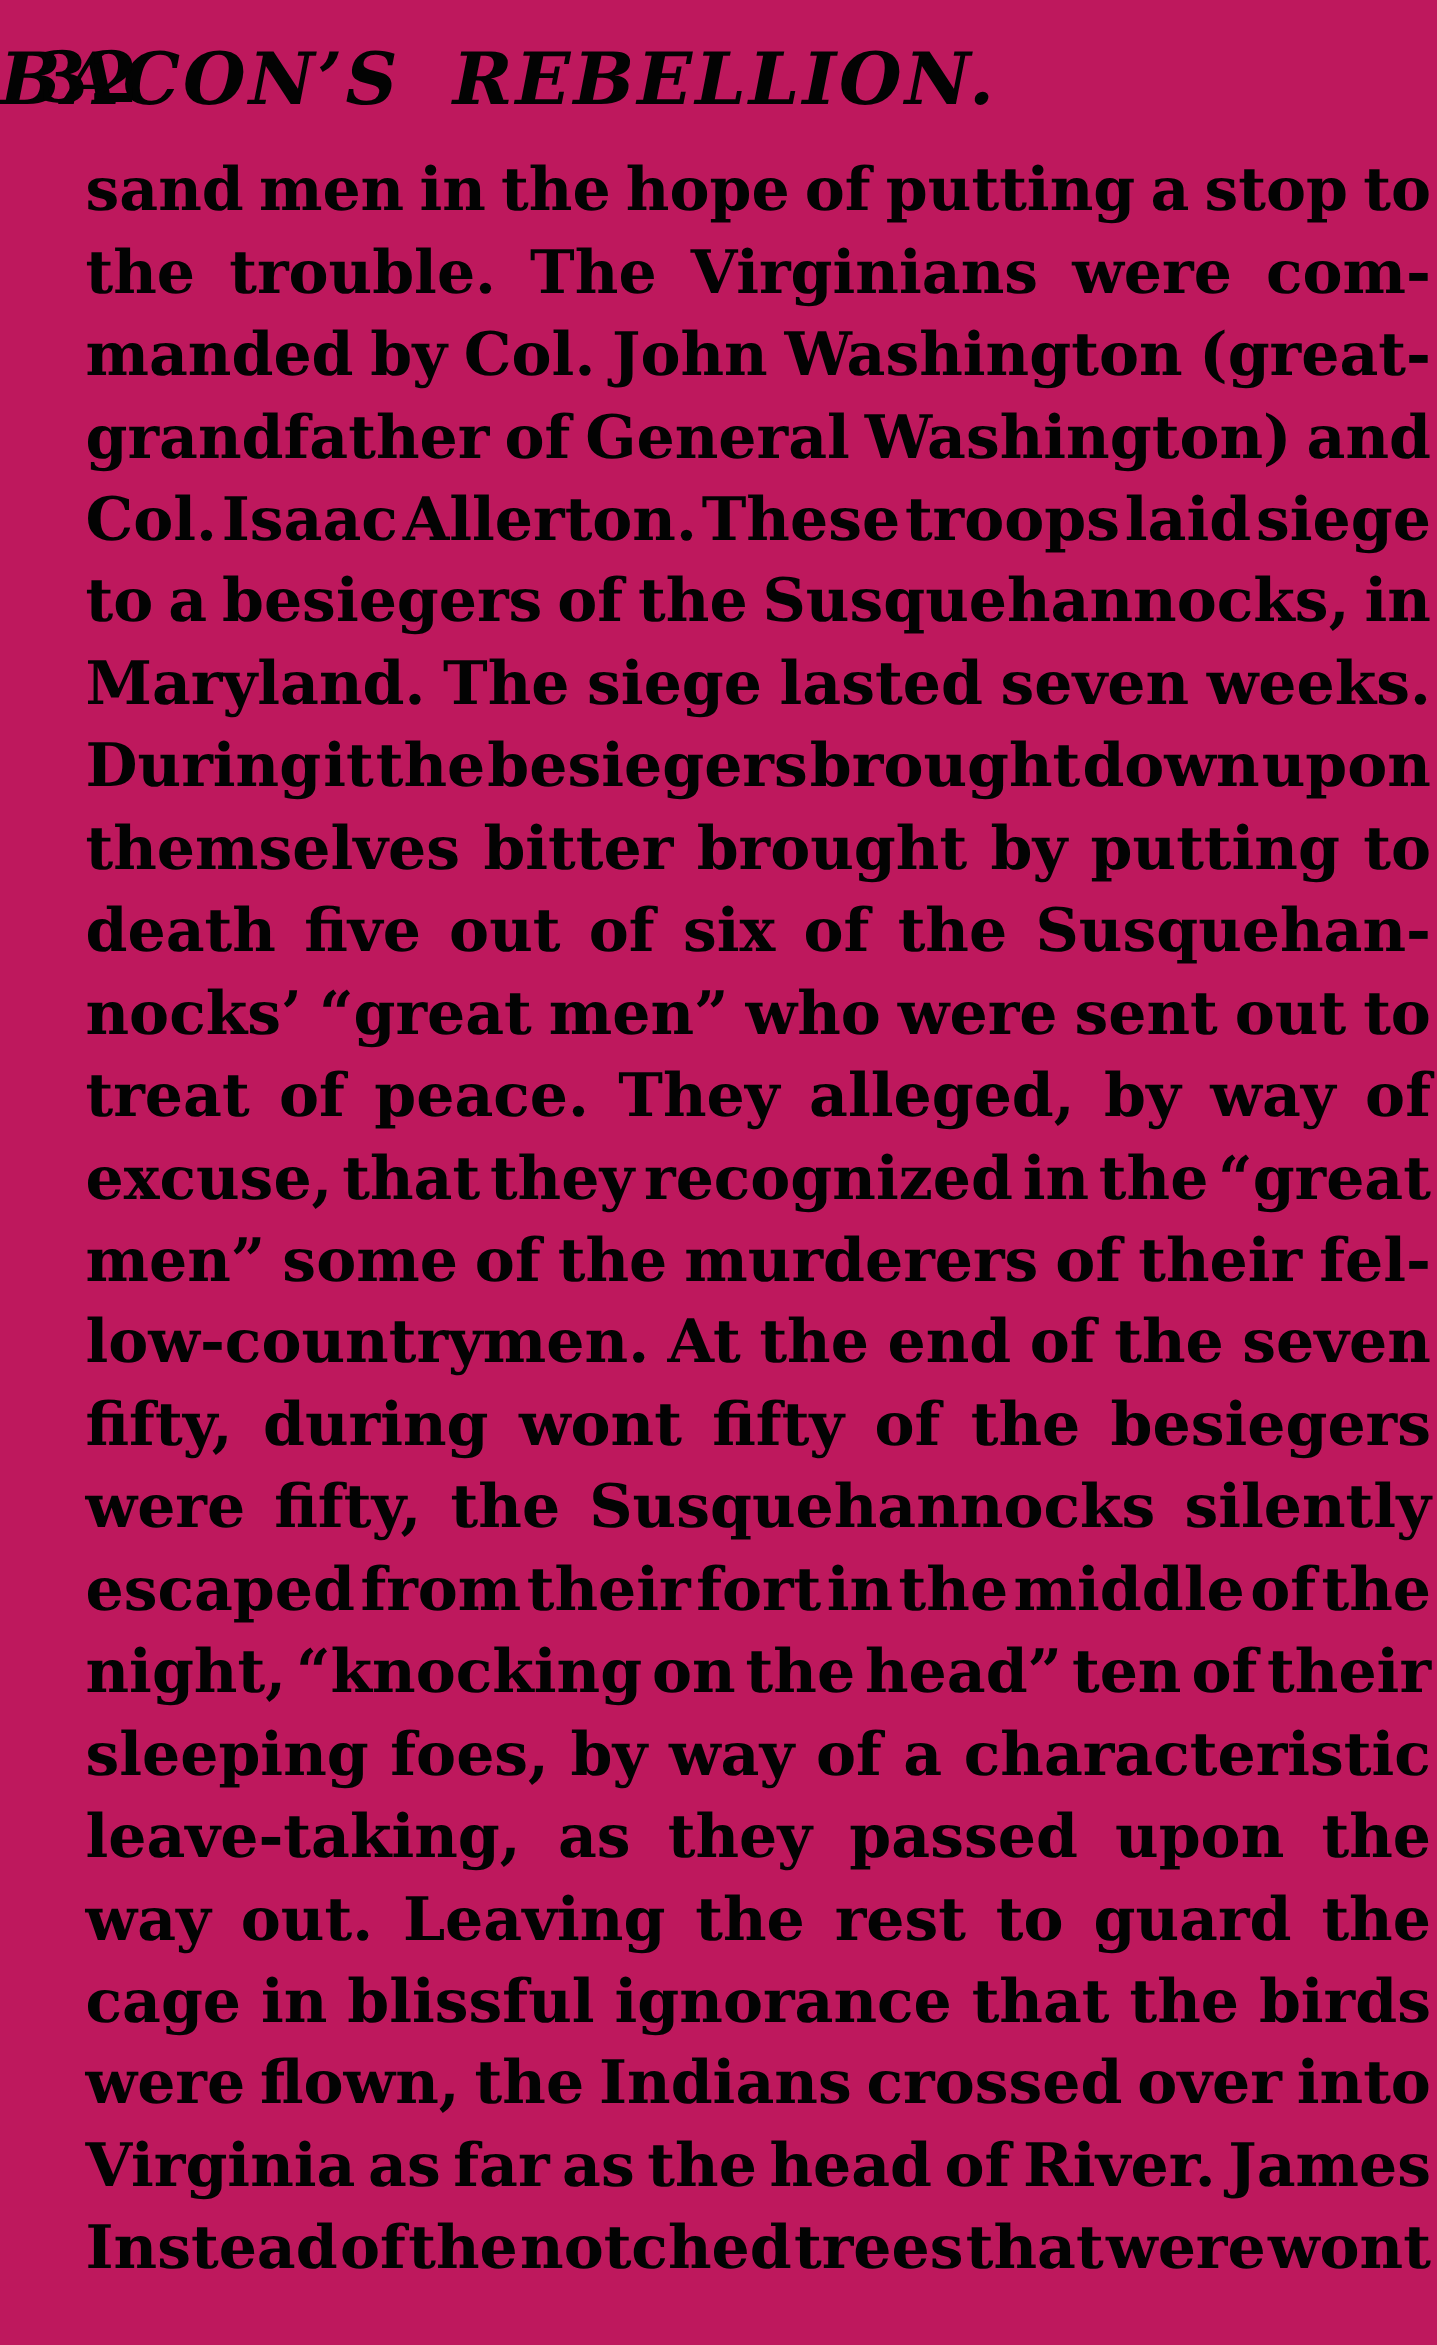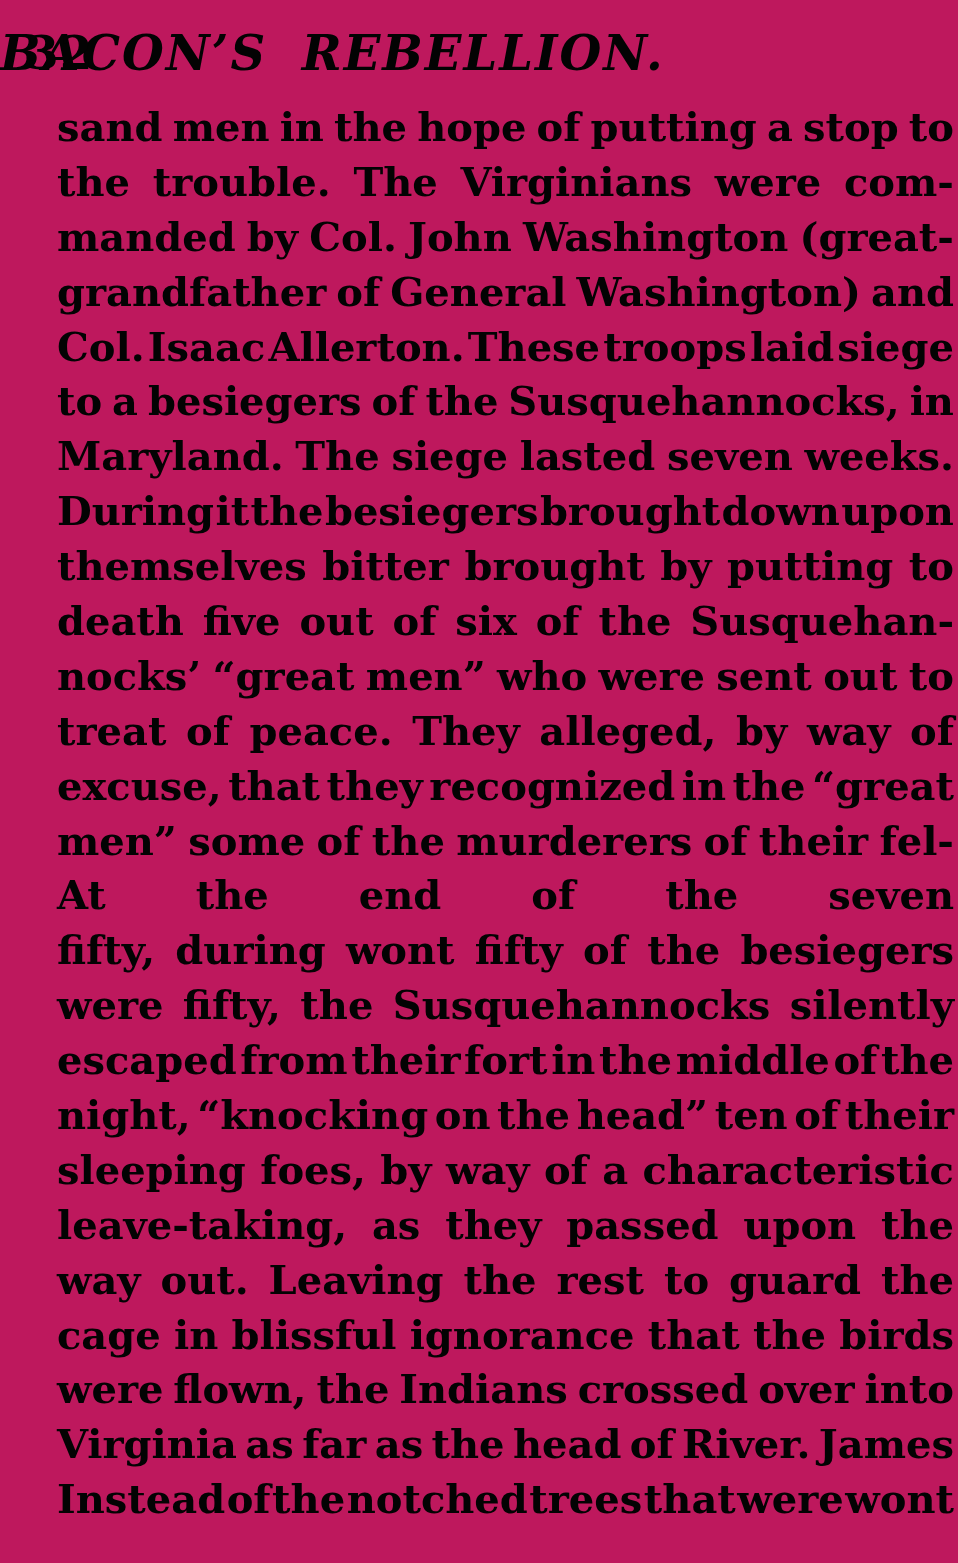--- a/index.html
+++ b/index.html
@@ -192,20 +192,21 @@
         <span>men”</span>
         <span>some</span>
         <span>of</span>
         <span>the</span>
         <span>murderers</span>
         <span>of</span>
         <span>their</span>
         <span>fel-</span>
       </div>
       <div class="line">
+        <span>low-countrymen.</span>
         <span>At</span>
         <span>the</span>
         <span>end</span>
         <span>of</span>
         <span>the</span>
         <span>seven</span>
       </div>
       <div class="line">
         <span>fifty,</span>
         <span>during</span>

